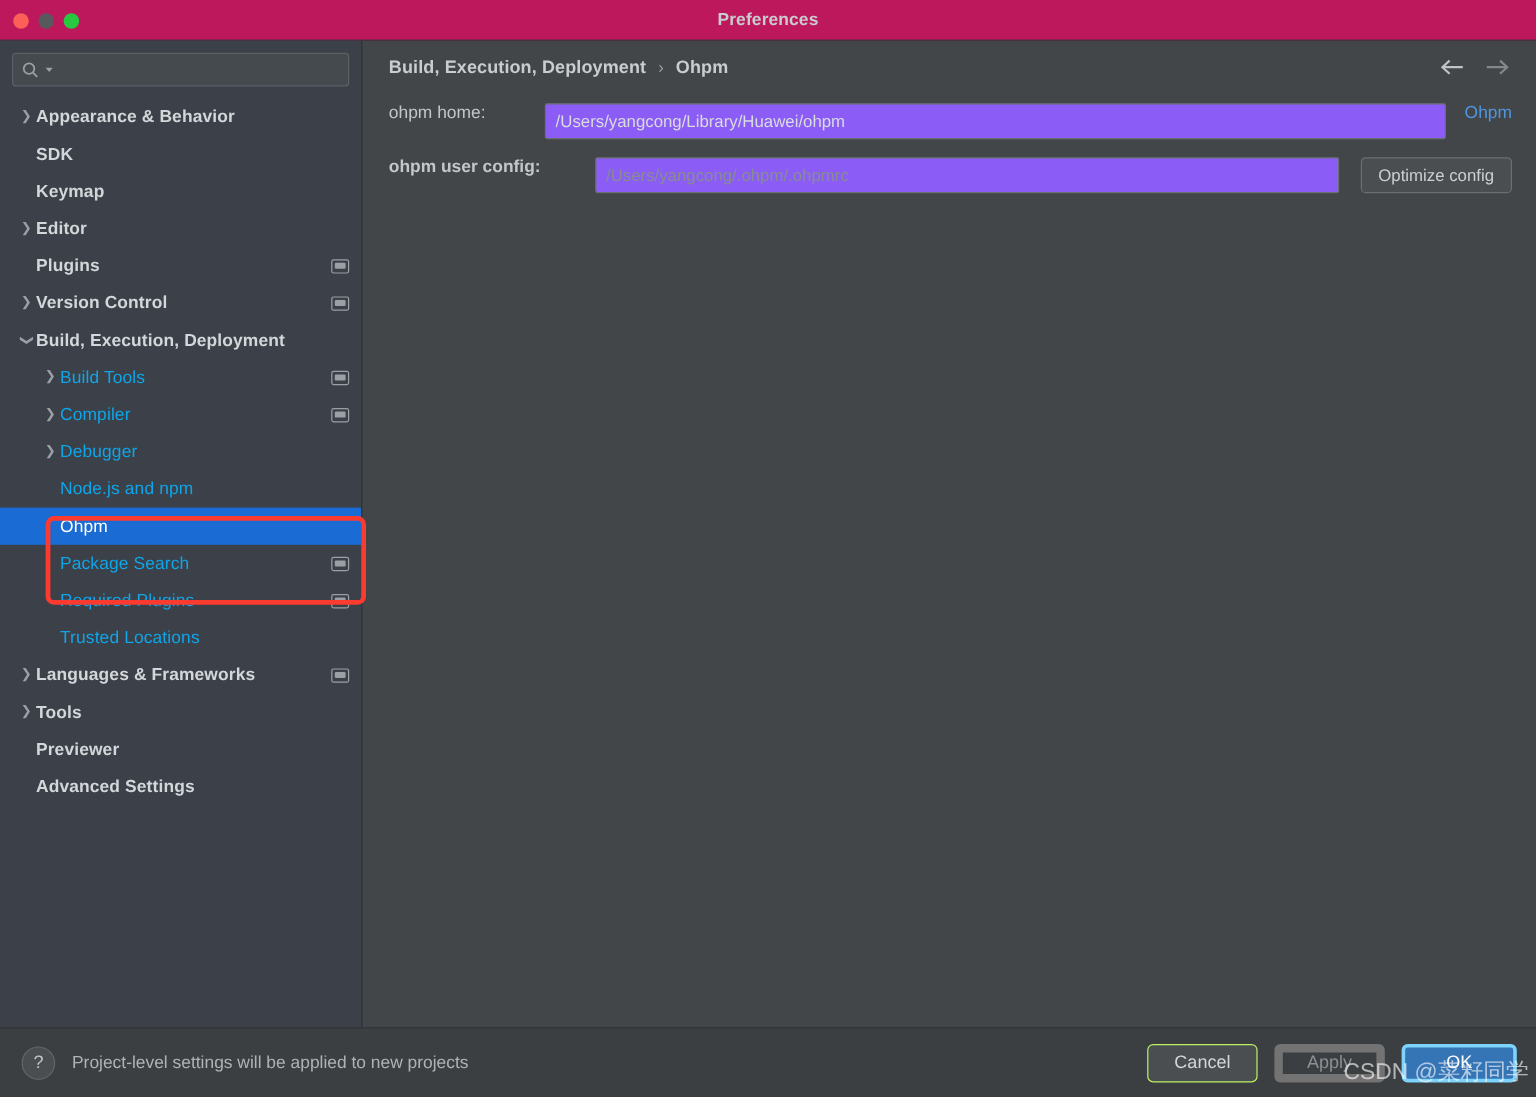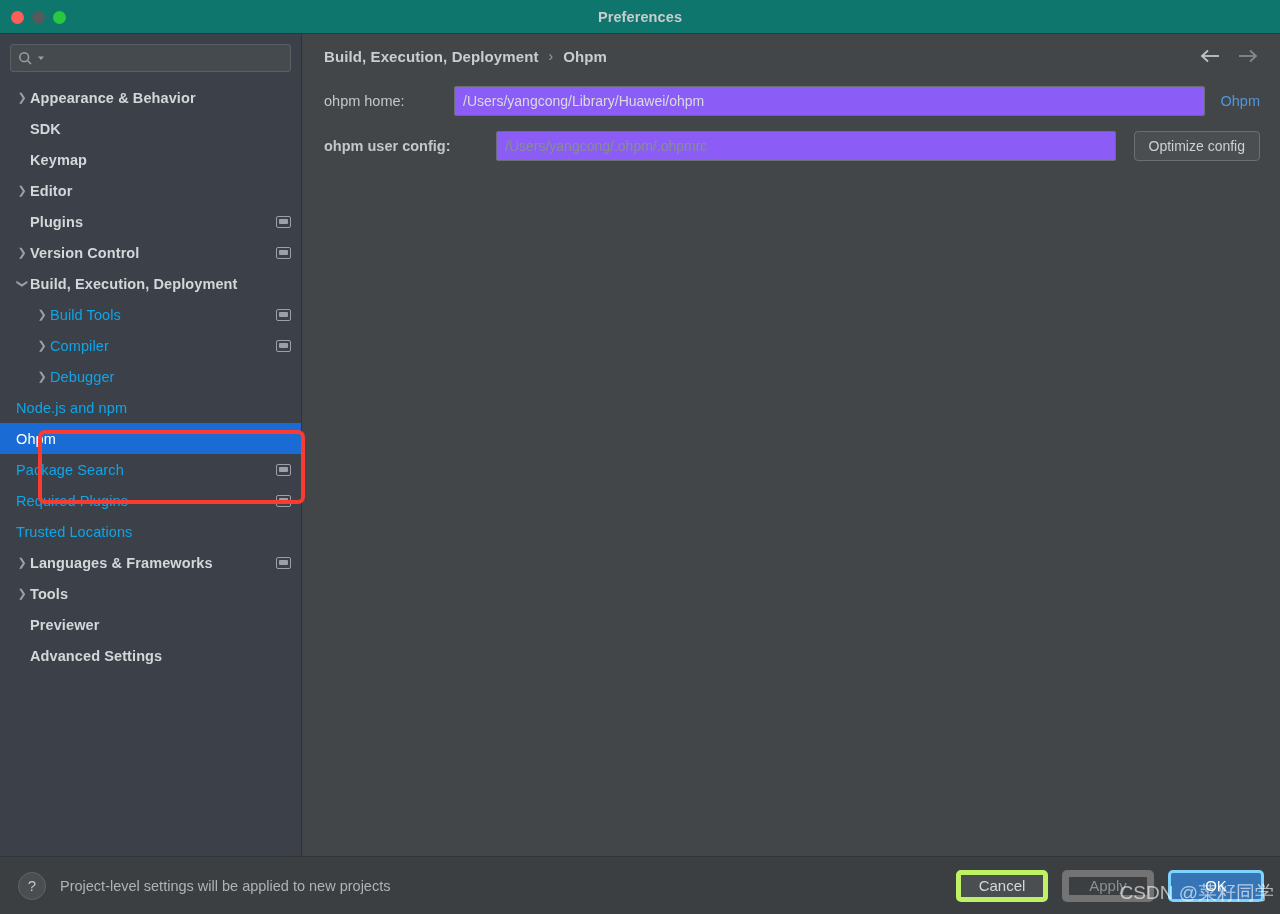--- a/index.html
+++ b/index.html
@@ -19,21 +19,21 @@
     background: #43474b;
     display: flex;
     flex-direction: column;
   }
 
   
   .titlebar {
     position: relative;
     height: 34px;
     flex: 0 0 34px;
-    background: #0f766e;
+    background: #be185d;
     border-bottom: 1px solid #323538;
     display: flex;
     align-items: center;
   }
   .traffic {
     position: absolute;
     left: 11px;
     top: 0;
     height: 34px;
     display: flex;
@@ -138,21 +138,21 @@
     content: "";
     position: absolute;
     left: 2px; right: 2px; top: 2.5px; bottom: 2.5px;
     background: #9aa0a6;
     border-radius: 1px;
   }
 
   
   .ind0 { padding-left: 14px; }
   .ind1 { padding-left: 34px; }
-  .ind2 { }
+  .ind2 { padding-left: 34px; }
 
   
   .annotation {
     position: absolute;
     left: 38px;
     top: 396px;
     width: 267px;
     height: 74px;
     border: 4px solid #fb3b30;
     border-radius: 7px;
@@ -189,21 +189,20 @@
     height: 26px;
     display: flex;
     align-items: center;
     justify-content: center;
   }
   .navbtn svg { display: block; }
 
   .form { padding: 8px 20px 0 22px; }
   .form-row {
     display: flex;
-    align-items: center;
     height: 30px;
     margin-bottom: 15px;
     gap: 0;
   }
   .form-label {
     font-size: 14.5px;
     color: #c3c7ca;
     flex: 0 0 auto;
     white-space: nowrap;
   }
@@ -280,21 +279,21 @@
     flex: 0 0 28px;
   }
   .hint { font-size: 14.5px; color: #aeb3b7; }
   .bottom-grow { flex: 1 1 auto; }
   .btn-dlg {
     height: 32px;
     min-width: 92px;
     border-radius: 5px;
     font-size: 15px;
   }
-  .btn-cancel { background: #4a4e51; border: 5px solid #bef264; color: #d3d7da; }
+  .btn-cancel { background: #4a4e51; border: 1px solid #bef264; color: #d3d7da; }
   .btn-apply  { background: transparent; border: 7px solid #737373; color: #8b9096; cursor: default; }
   .btn-ok     { background: #3574b5; border: 3px solid #7dd3fc; color: #ffffff; min-width: 96px; }
 
   .watermark {
     position: absolute;
     right: 6px;
     bottom: 8px;
     font-size: 19px;
     color: rgba(255,255,255,0.62);
     white-space: nowrap;

